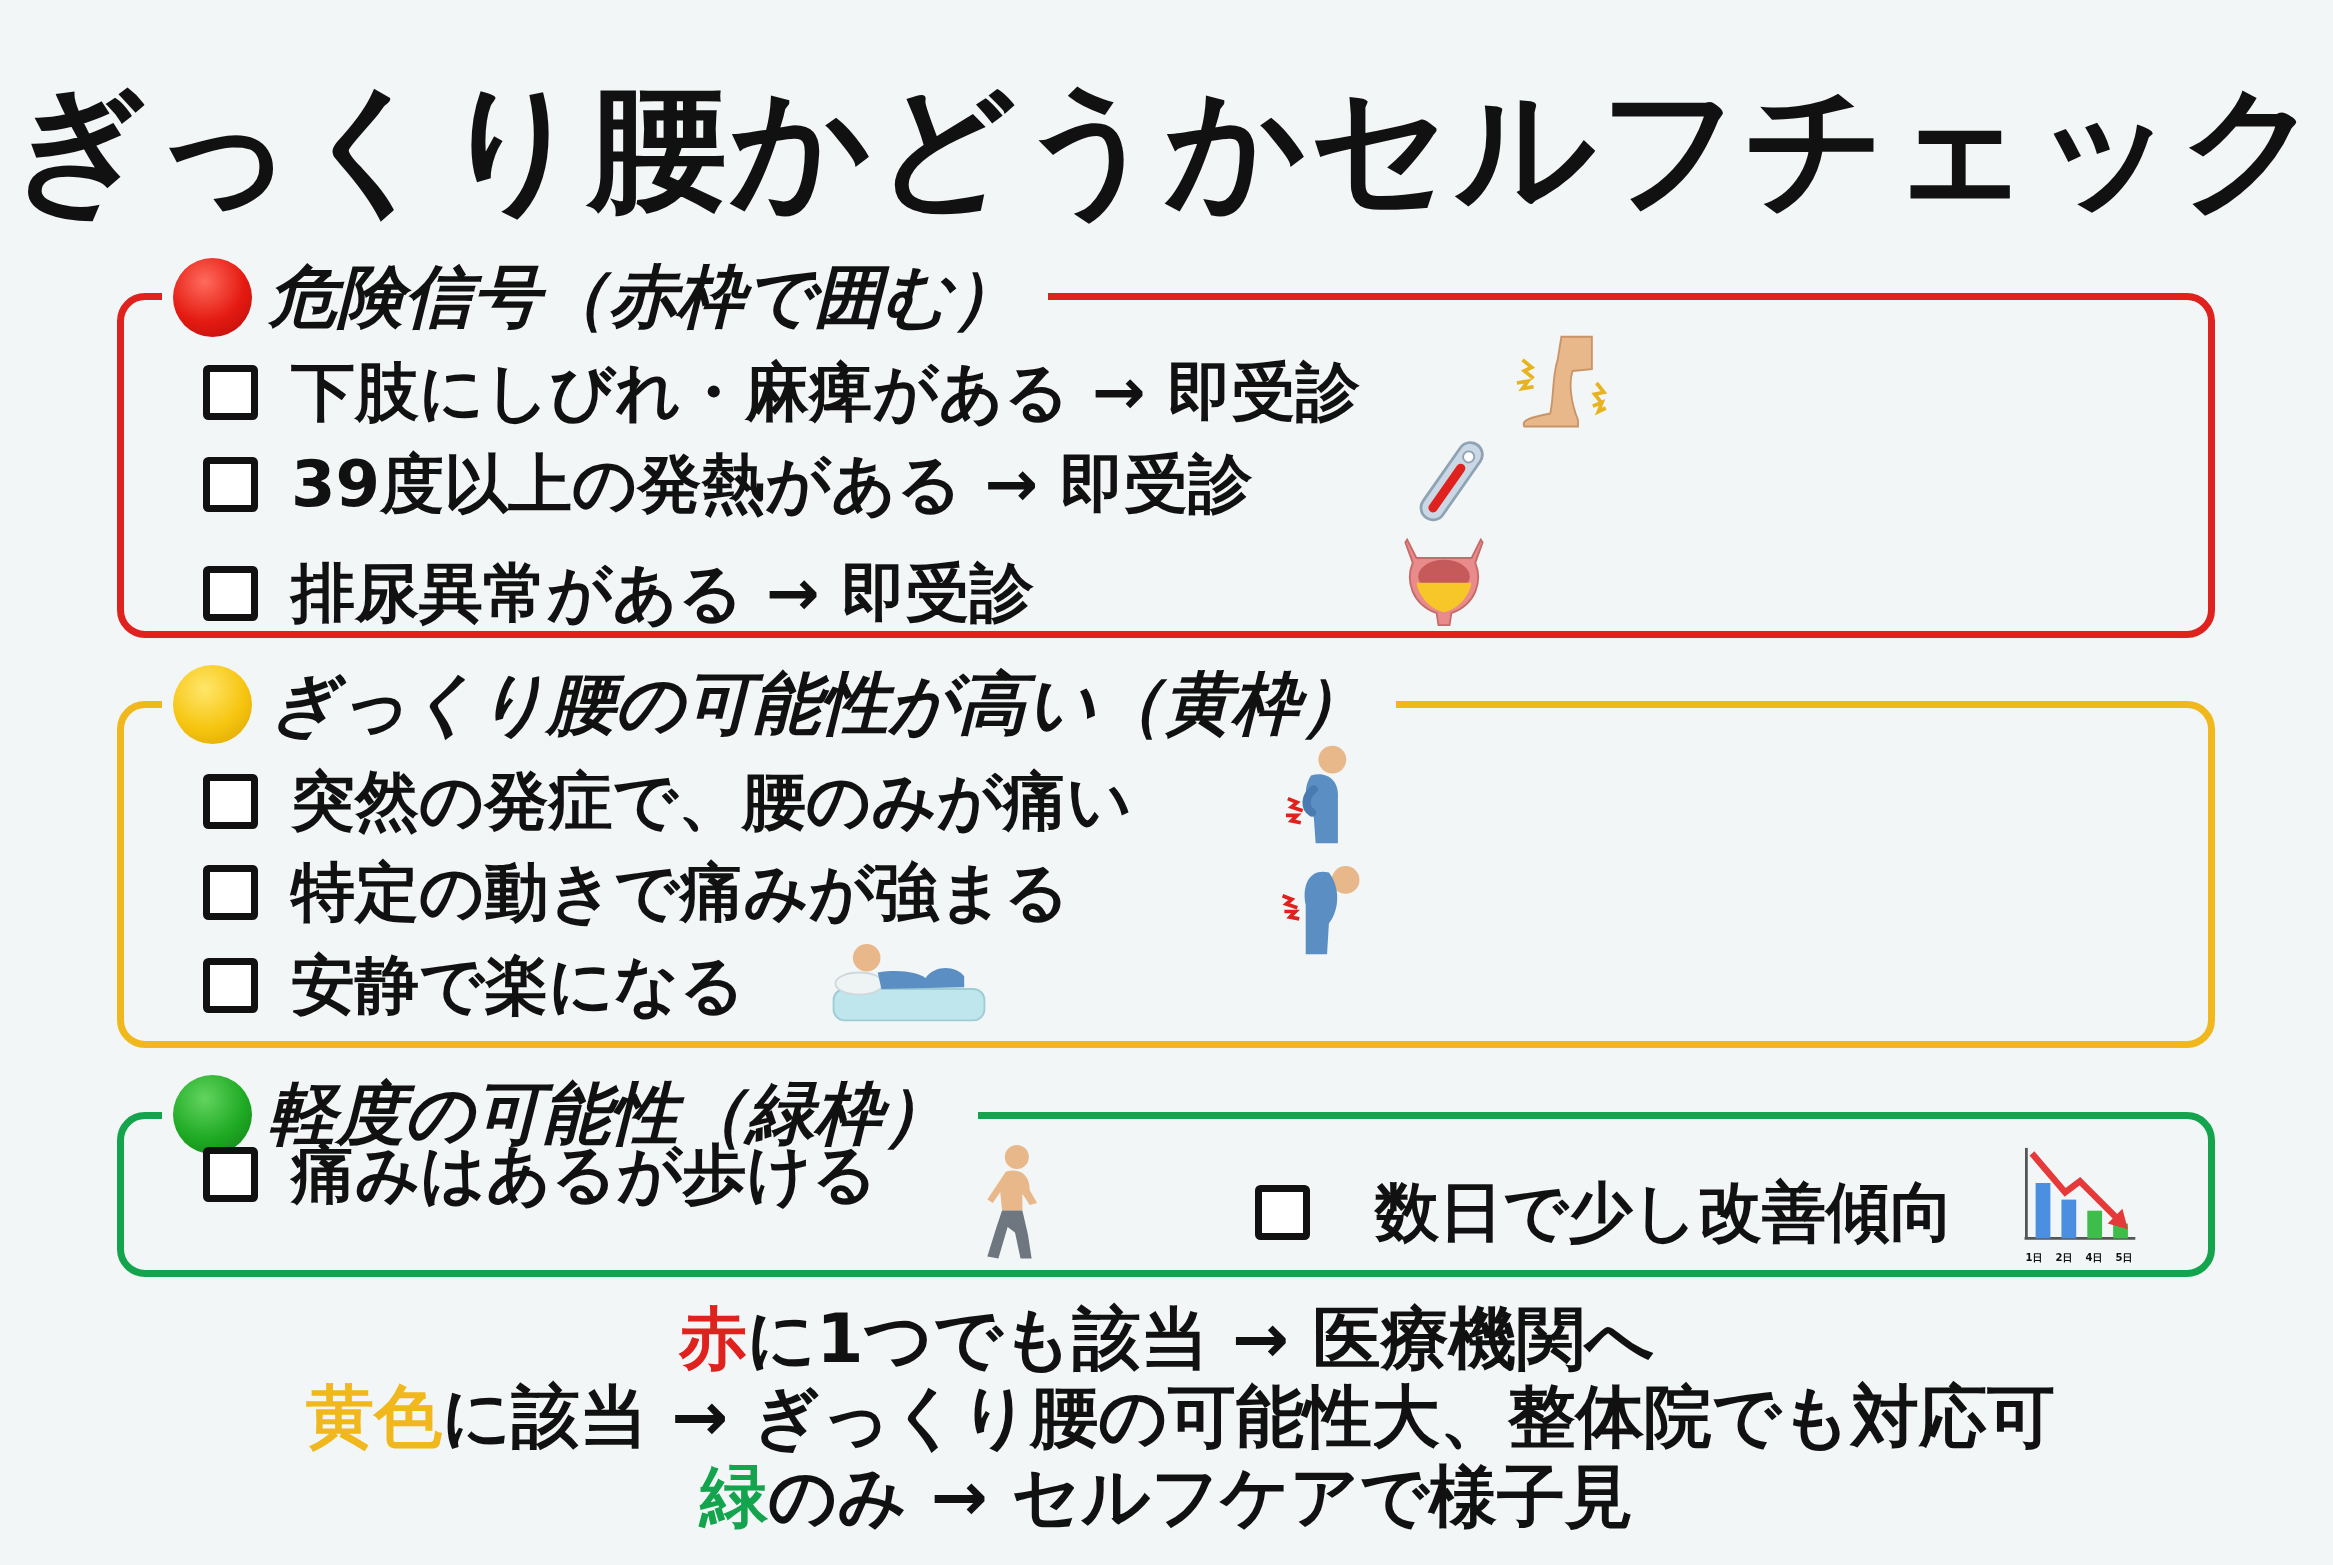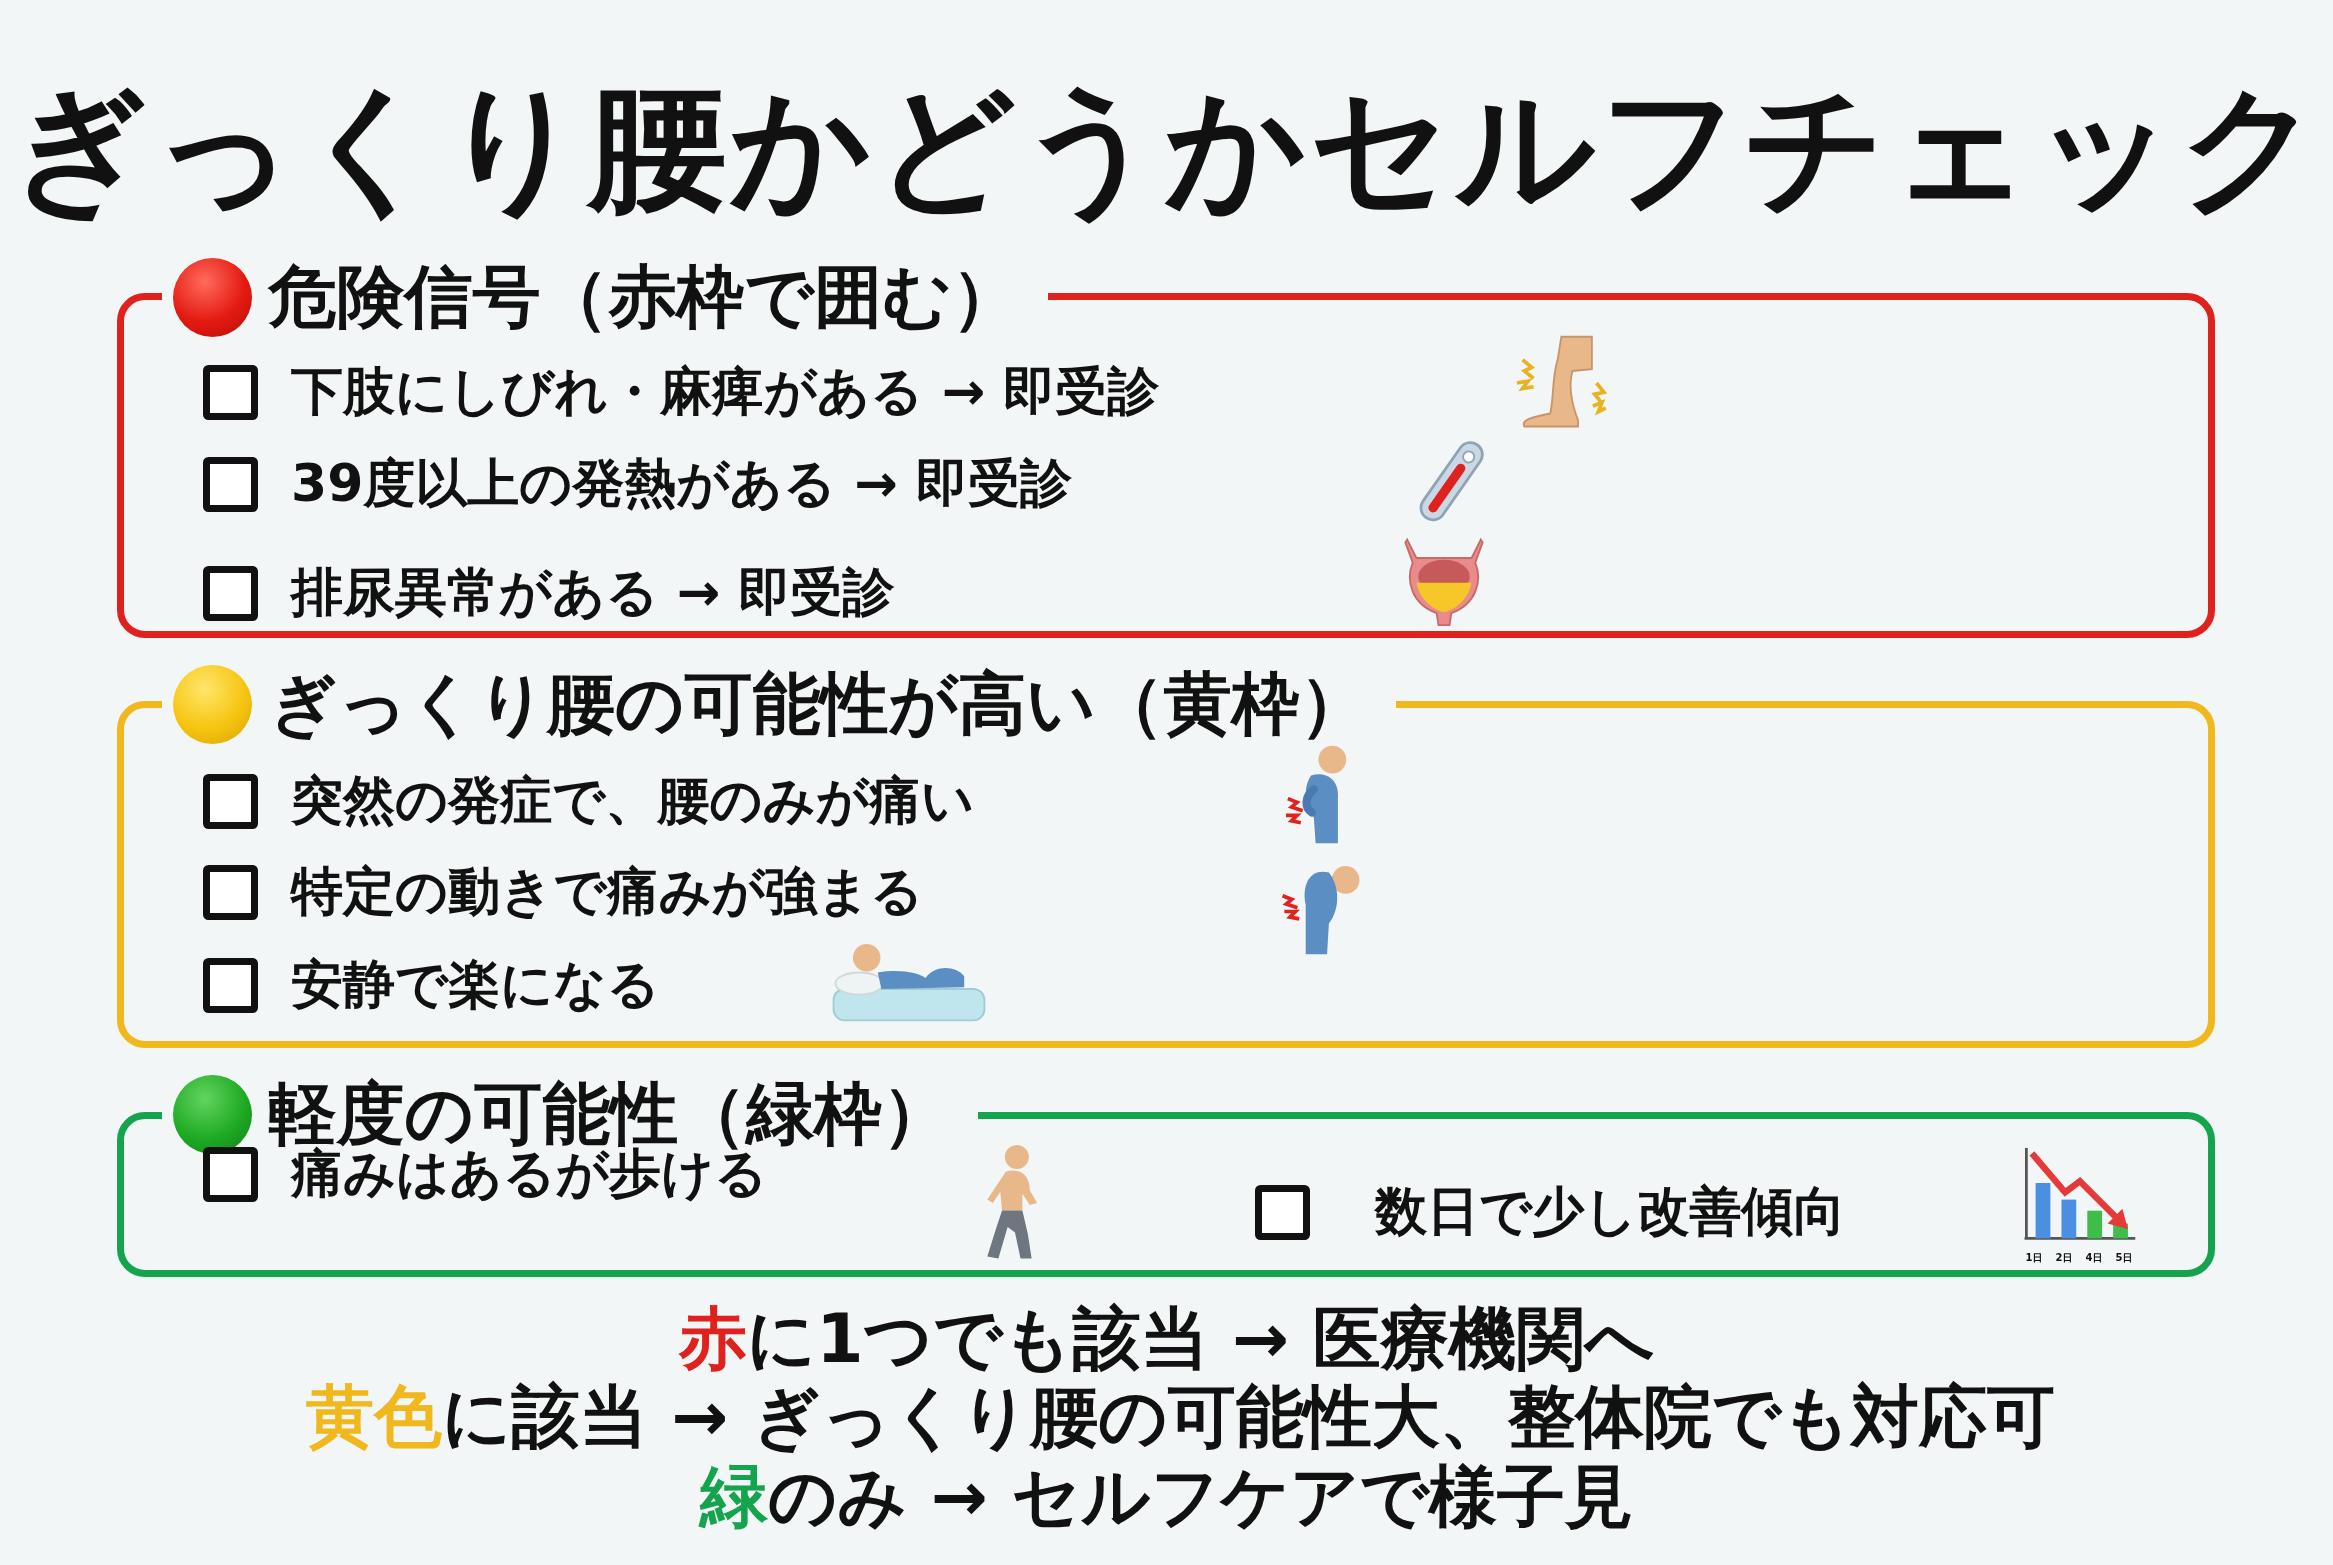--- a/index.html
+++ b/index.html
@@ -15,37 +15,37 @@
   }
   .frame {
     position:absolute; left:117px; width:2098px;
     border:7.4px solid; border-radius:28px; box-sizing:border-box;
   }
   .frame.red { top:293px; height:345px; border-color:#e0221e; }
   .frame.yellow { top:701px; height:347px; border-color:#f0b81c; }
   .frame.green { top:1112px; height:165px; border-color:#14a44d; }
   .heading {
     position:absolute; left:162px; display:flex; align-items:center;
-    background:#f3f6f7; padding:0 28px 0 11px; height:102px;
+    background:#f3f6f7; padding:0 28px 0 11px; height:102px;font-style:italic;
   }
   .dot {
     width:79px; height:79px; border-radius:50%; margin-right:16.6px; flex:none;
   }
   .dot.red { background:radial-gradient(circle at 40% 30%, #ff6b5c, #e41a12 55%, #b30d09); }
   .dot.yellow { background:radial-gradient(circle at 40% 30%, #ffe66b, #f6c510 55%, #d9a200); }
   .dot.green { background:radial-gradient(circle at 40% 30%, #63d45f, #1faa24 55%, #117d15); }
   .heading-text { font-size:68px; font-weight:bold; white-space:nowrap; }
   .item {
     position:absolute; left:203px; display:flex; align-items:center; height:92px;
   }
   .checkbox {
     width:55px; height:55px; border:7.4px solid #111; border-radius:5.5px;
     box-sizing:border-box; margin-right:33px; flex:none; background:#fff;
   }
-  .item-text { font-size:52px; font-weight:bold; white-space:nowrap; }
+  .item-text { font-size:64px; font-weight:bold; white-space:nowrap; }
   .icon { position:absolute; display:block; }
   .summary {
     position:absolute; left:0; width:2333px; text-align:center;
     font-size:68px; font-weight:bold; white-space:nowrap; line-height:83px;
   }
   .c-red { color:#e0221e; }
   .c-yellow { color:#f0b81c; }
   .c-green { color:#14a44d; }
 </style>
 </head>

